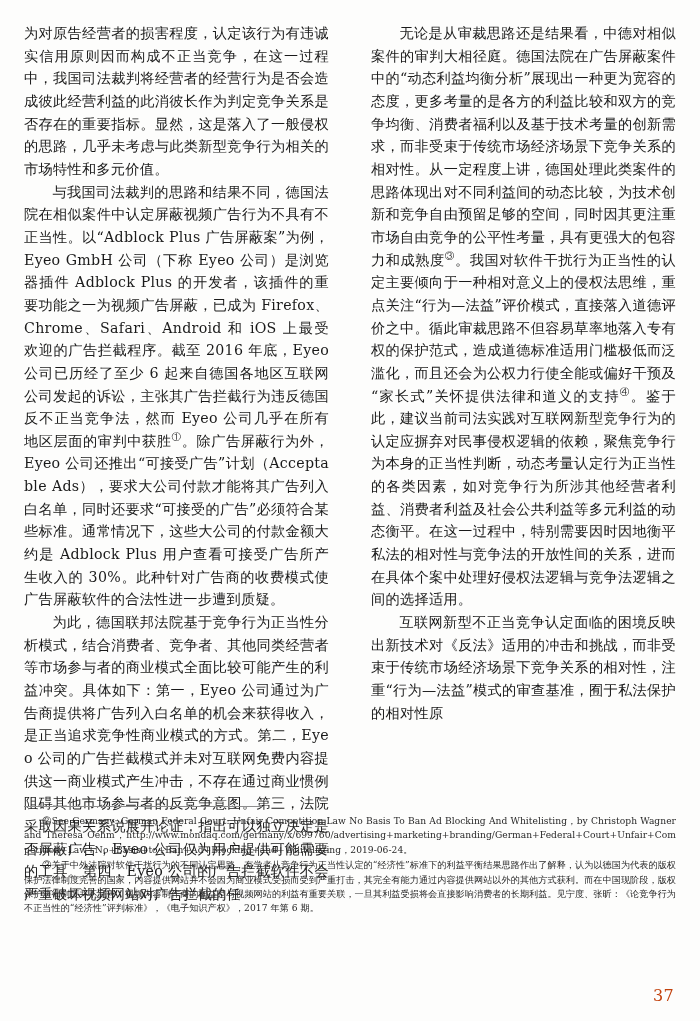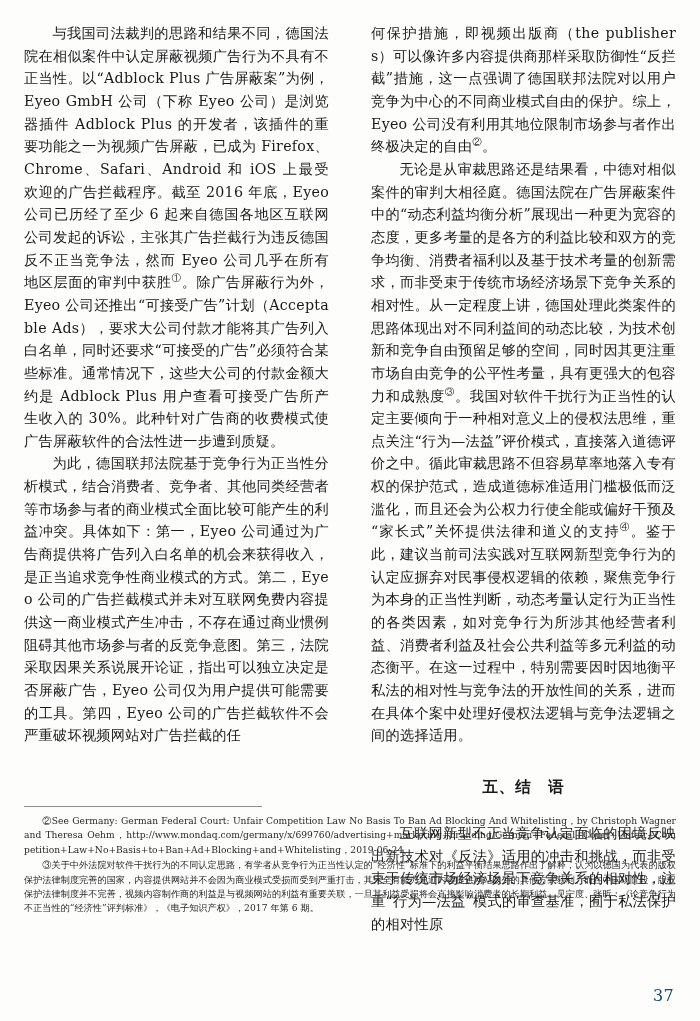--- a/index.html
+++ b/index.html
@@ -84,43 +84,42 @@
     letter-spacing: 0.004em;
     word-break: break-all;
     color: #272727;
   }
   .pageno {
     position: absolute;
     right: 26px;
     bottom: 16px;
     font-size: 16px;
     letter-spacing: 0.02em;
-    color: #0c4a6e;
+    color: #c2410c;
   }
 </style>
 </head>
 <body>
 
 <div class="page">
 
   <div class="columns">
 
     <div class="col">
+      <p class="para noindent">为对原告经营者的损害程度，认定该行为有违诚实信用原则因而构成不正当竞争，在这一过程中，我国司法裁判将经营者的经营行为是否会造成彼此经营利益的此消彼长作为判定竞争关系是否存在的重要指标。显然，这是落入了一般侵权的思路，几乎未考虑与此类新型竞争行为相关的市场特性和多元价值。</p>
 
       <p class="para"><span>与我国司法裁判的思路和结果不同，德国法院在相似案件中认定屏蔽视频广告行为不具有不正当性。以“Adblock Plus 广告屏蔽案”为例，Eyeo GmbH 公司（下称 Eyeo 公司）是浏览器插件 Adblock Plus 的开发者，该插件的重要功能之一为视频广告屏蔽，已成为 Firefox、Chrome、Safari、Android 和 iOS 上最受欢迎的广告拦截程序。截至 2016 年底，Eyeo 公司已历经了至少 6 起来自德国各地区互联网公司发起的诉讼，主张其广告拦截行为违反德国反不正当竞争法，然而 Eyeo 公司几乎在所有地区层面的审判中获胜</span><sup class="fn">①</sup><span>。除广告屏蔽行为外，Eyeo 公司还推出“可接受广告”计划（Acceptable Ads），要求大公司付款才能将其广告列入白名单，同时还要求“可接受的广告”必须符合某些标准。通常情况下，这些大公司的付款金额大约是 Adblock Plus 用户查看可接受广告所产生收入的 30%。此种针对广告商的收费模式使广告屏蔽软件的合法性进一步遭到质疑。</span></p>
 
       <p class="para">为此，德国联邦法院基于竞争行为正当性分析模式，结合消费者、竞争者、其他同类经营者等市场参与者的商业模式全面比较可能产生的利益冲突。具体如下：第一，Eyeo 公司通过为广告商提供将广告列入白名单的机会来获得收入，是正当追求竞争性商业模式的方式。第二，Eyeo 公司的广告拦截模式并未对互联网免费内容提供这一商业模式产生冲击，不存在通过商业惯例阻碍其他市场参与者的反竞争意图。第三，法院采取因果关系说展开论证，指出可以独立决定是否屏蔽广告，Eyeo 公司仅为用户提供可能需要的工具。第四，Eyeo 公司的广告拦截软件不会严重破坏视频网站对广告拦截的任</p>
     </div>
 
     <div class="col">
-      <p class="para noindent"><span>何保护措施，即视频出版商（the publishers）可以像许多内容提供商那样采取防御性“反拦截”措施，这一点强调了德国联邦法院对以用户竞争为中心的不同商业模式自由的保护。综上，Eyeo 公司没有利用其地位限制市场参与者作出终极决定的自由</span><sup class="fn">②</sup><span>。</span></p>
 
       <p class="para"><span>无论是从审裁思路还是结果看，中德对相似案件的审判大相径庭。德国法院在广告屏蔽案件中的“动态利益均衡分析”展现出一种更为宽容的态度，更多考量的是各方的利益比较和双方的竞争均衡、消费者福利以及基于技术考量的创新需求，而非受束于传统市场经济场景下竞争关系的相对性。从一定程度上讲，德国处理此类案件的思路体现出对不同利益间的动态比较，为技术创新和竞争自由预留足够的空间，同时因其更注重市场自由竞争的公平性考量，具有更强大的包容力和成熟度</span><sup class="fn">③</sup><span>。我国对软件干扰行为正当性的认定主要倾向于一种相对意义上的侵权法思维，重点关注“行为—法益”评价模式，直接落入道德评价之中。循此审裁思路不但容易草率地落入专有权的保护范式，造成道德标准适用门槛极低而泛滥化，而且还会为公权力行使全能或偏好干预及“家长式”关怀提供法律和道义的支持</span><sup class="fn">④</sup><span>。鉴于此，建议当前司法实践对互联网新型竞争行为的认定应摒弃对民事侵权逻辑的依赖，聚焦竞争行为本身的正当性判断，动态考量认定行为正当性的各类因素，如对竞争行为所涉其他经营者利益、消费者利益及社会公共利益等多元利益的动态衡平。在这一过程中，特别需要因时因地衡平私法的相对性与竞争法的开放性间的关系，进而在具体个案中处理好侵权法逻辑与竞争法逻辑之间的选择适用。</span></p>
 
-      <h2 class="section-heading">五、结　语</h2>
 
       <p class="para">互联网新型不正当竞争认定面临的困境反映出新技术对《反法》适用的冲击和挑战，而非受束于传统市场经济场景下竞争关系的相对性，注重“行为—法益”模式的审查基准，囿于私法保护的相对性原</p>
     </div>
 
   </div>
 
   <div class="footnotes">
     <div class="fn-rule"></div>
 
 

